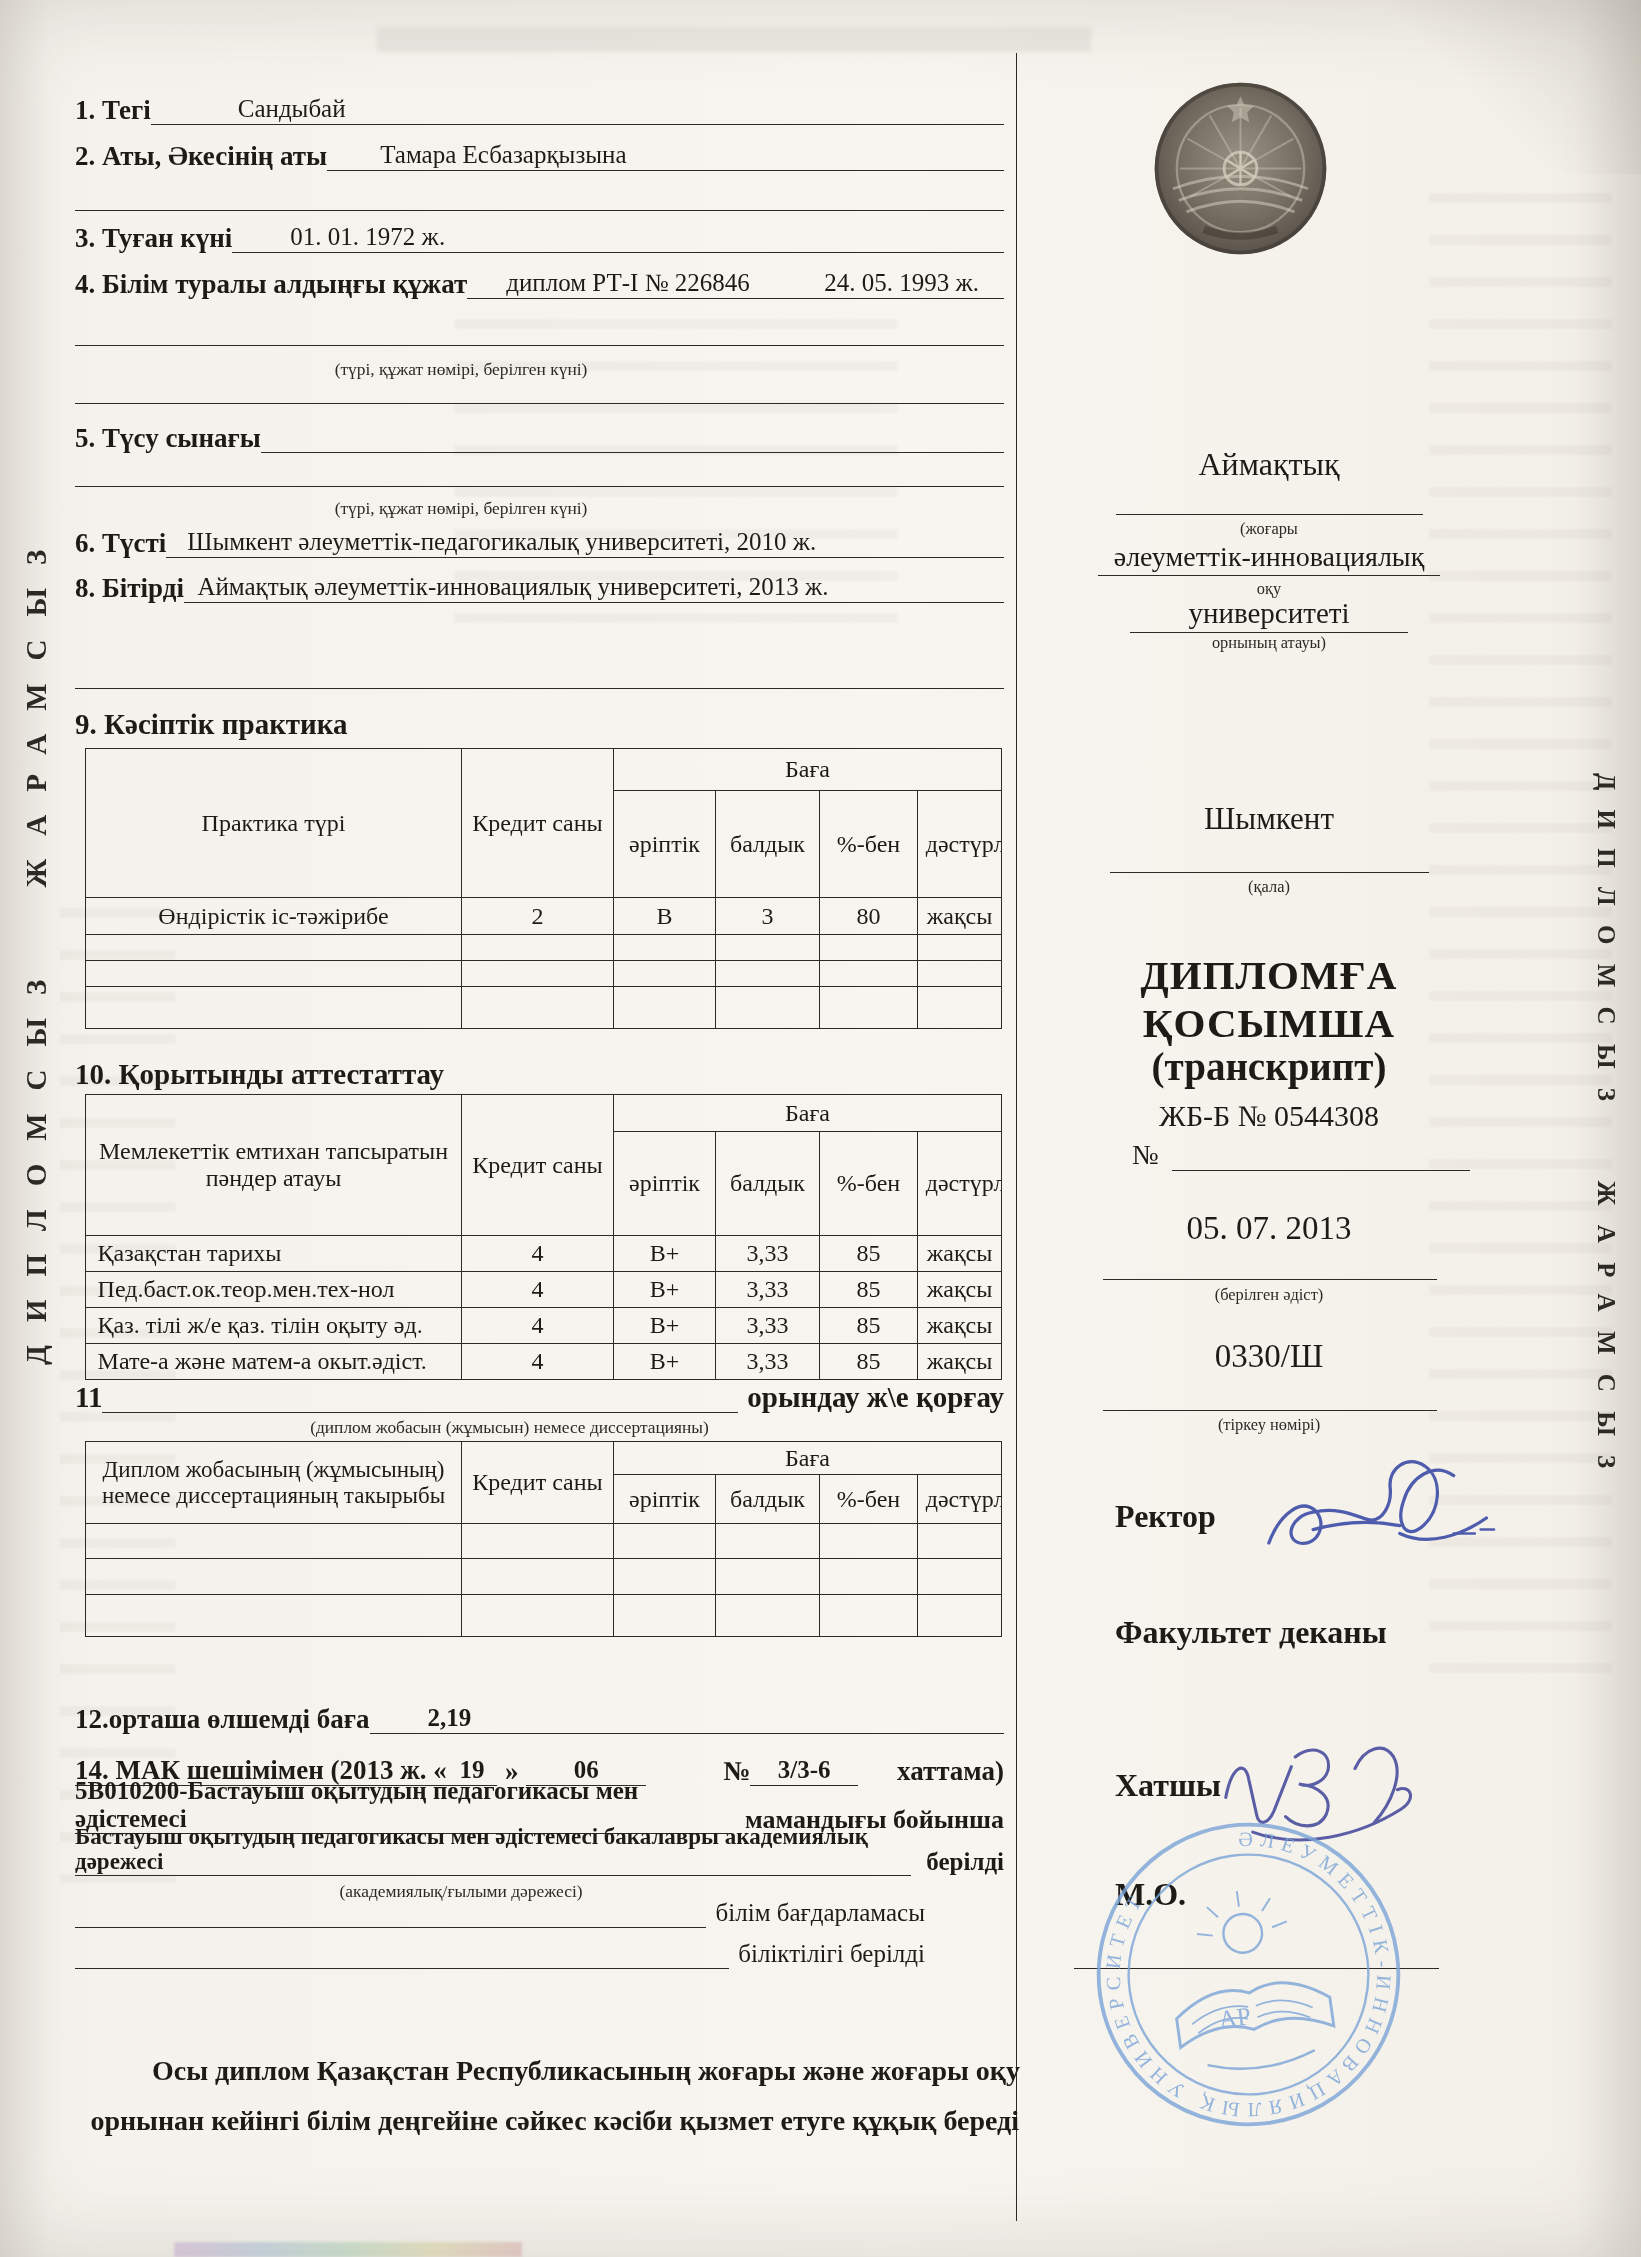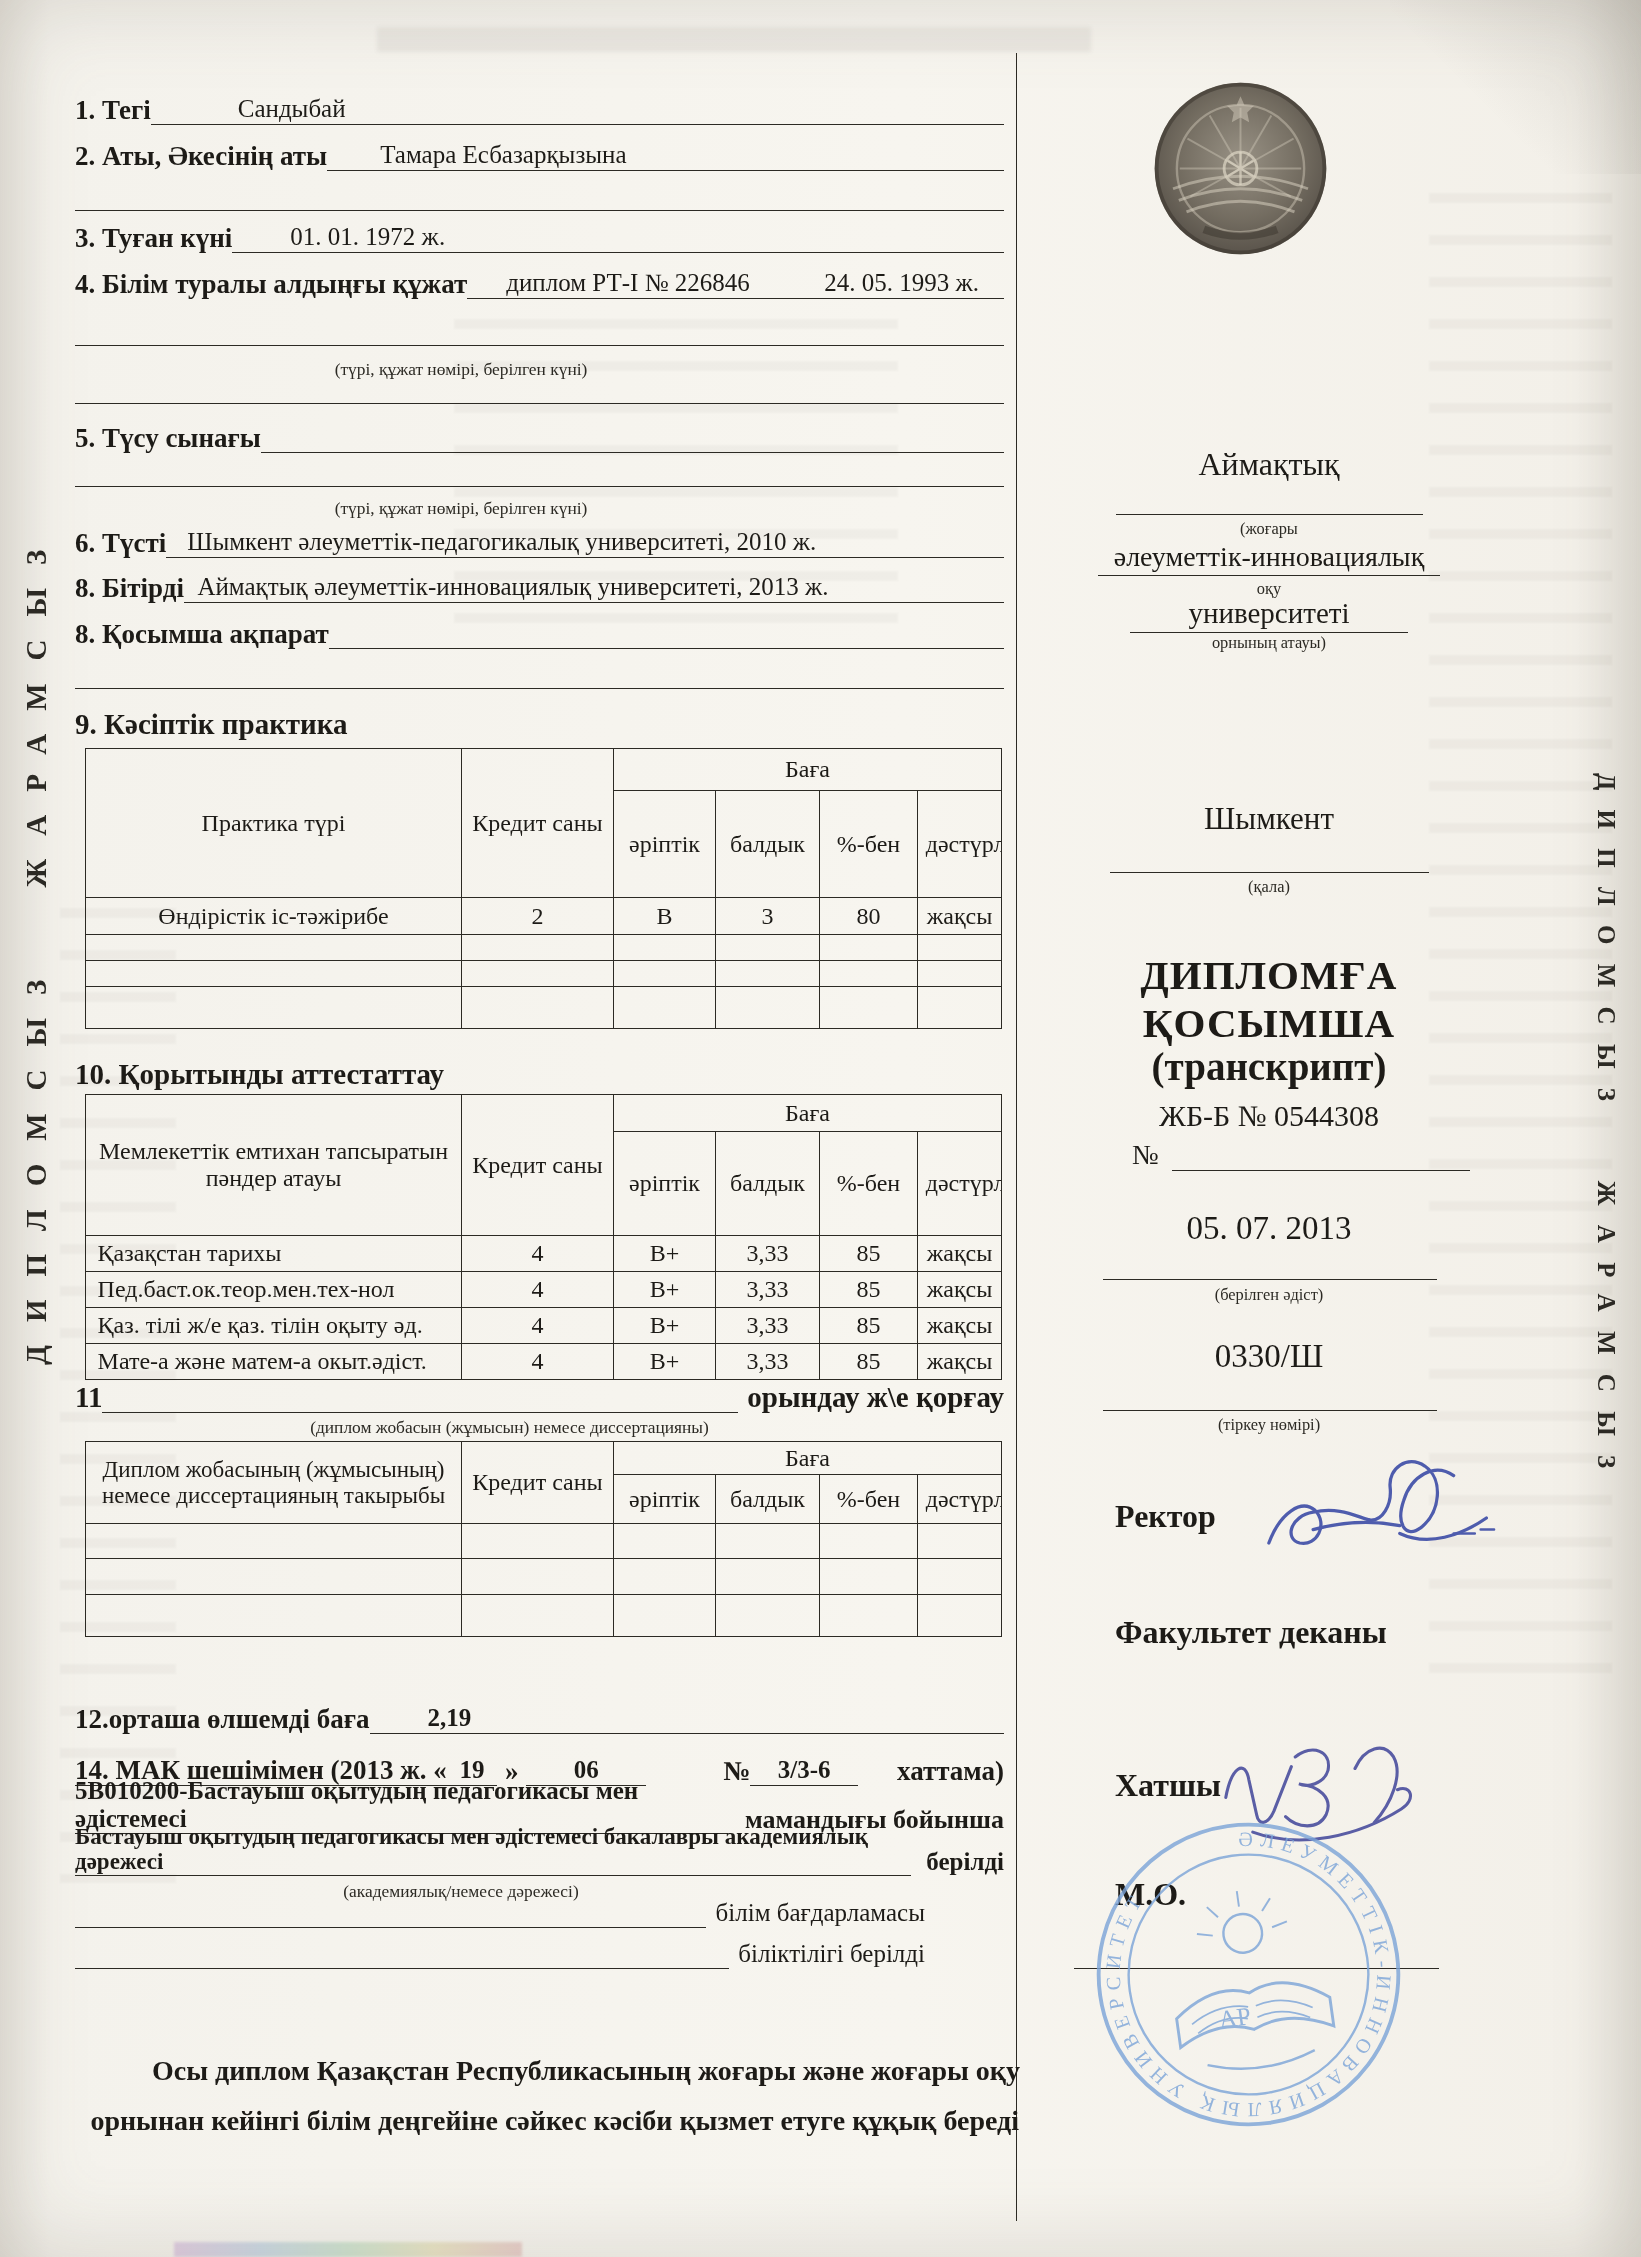--- a/index.html
+++ b/index.html
@@ -93,24 +93,20 @@
   <div class="fline" style="left:75px;top:516px;width:929px;height:42px">
     <span class="lbl">6. Түсті</span>
     <span class="u fill val" style="padding-left:21px">Шымкент әлеуметтік-педагогикалық университеті, 2010 ж.</span>
   </div>
 
   <div class="fline" style="left:75px;top:561px;width:929px;height:42px">
     <span class="lbl">8. Бітірді</span>
     <span class="u fill val" style="padding-left:13.5px">Аймақтық әлеуметтік-инновациялық университеті, 2013 ж.</span>
   </div>
 
-  <div class="fline" style="left:75px;top:607px;width:929px;height:42px">
-    <span class="lbl">8. Қосымша ақпарат</span>
-    <span class="u fill val"></span>
-  </div>
 
   <div class="hr" style="left:75px;top:688px;width:929px"></div>
 
   <div class="h" style="left:75px;top:708px">9. Кәсіптік практика</div>
 
   <div class="abs" style="left:85px;top:748px;width:916px">
     <table class="gt">
       <colgroup>
           <col style="width:376px">
           <col style="width:152px">
@@ -303,21 +299,21 @@
   <div class="fline" style="left:75px;top:1792px;width:929px;height:42px">
     <span class="u fill lbl" style="font-size:25px;white-space:normal">5В010200-Бастауыш оқытудың педагогикасы мен әдістемесі</span>
     <span class="lbl" style="font-size:26px;margin-left:17.4px">мамандығы бойынша</span>
   </div>
 
   <div class="fline" style="left:75px;top:1834px;width:929px;height:42px">
     <span class="u fill lbl" style="font-size:23px;white-space:normal">Бастауыш оқытудың педагогикасы мен әдістемесі бакалавры академиялық дәрежесі</span>
     <span class="lbl" style="font-size:25px;margin-left:15.4px">берілді</span>
   </div>
 
-  <div class="cap" style="left:75px;top:1881px;width:772px">(академиялық/немесе дәрежесі)</div>
+  <div class="cap" style="left:75px;top:1881px;width:772px">(академиялық/ғылыми дәрежесі)</div>
 
   <div class="fline" style="left:75px;top:1886px;width:850px;height:42px">
     <span class="u fill"></span>
     <span class="val" style="margin-left:9.7px">білім бағдарламасы</span>
   </div>
 
   <div class="fline" style="left:75px;top:1927px;width:850px;height:42px">
     <span class="u fill"></span>
     <span class="val" style="margin-left:9.7px">біліктілігі берілді</span>
   </div>

